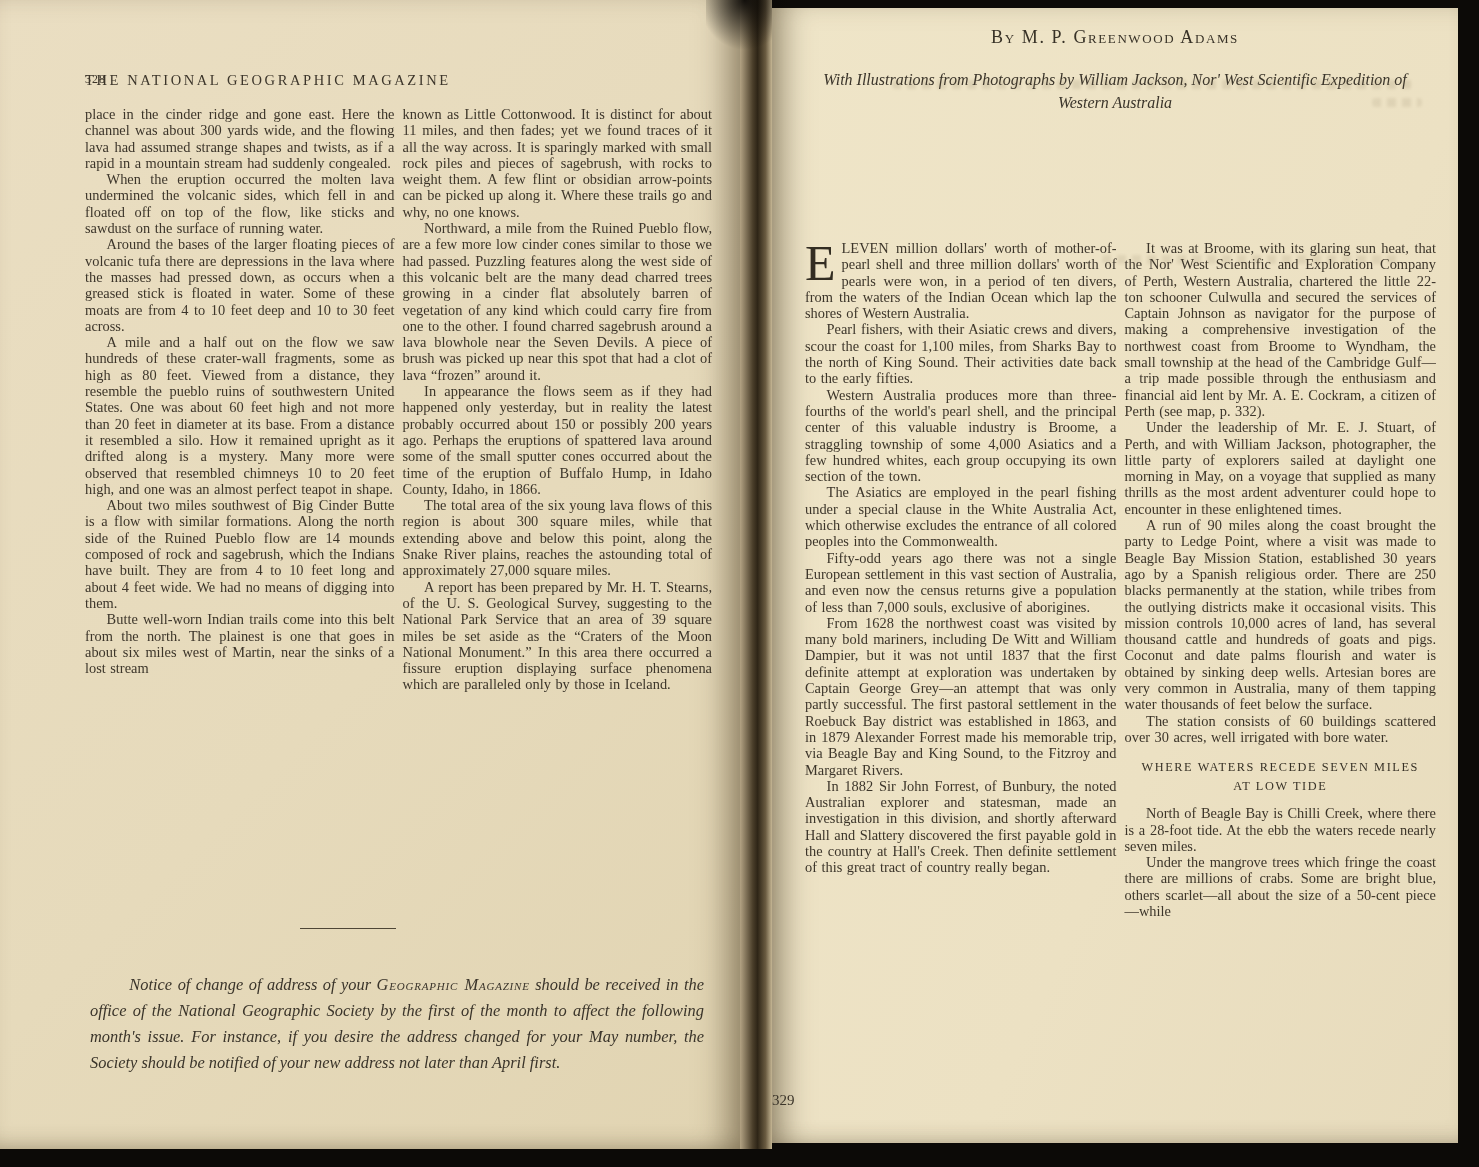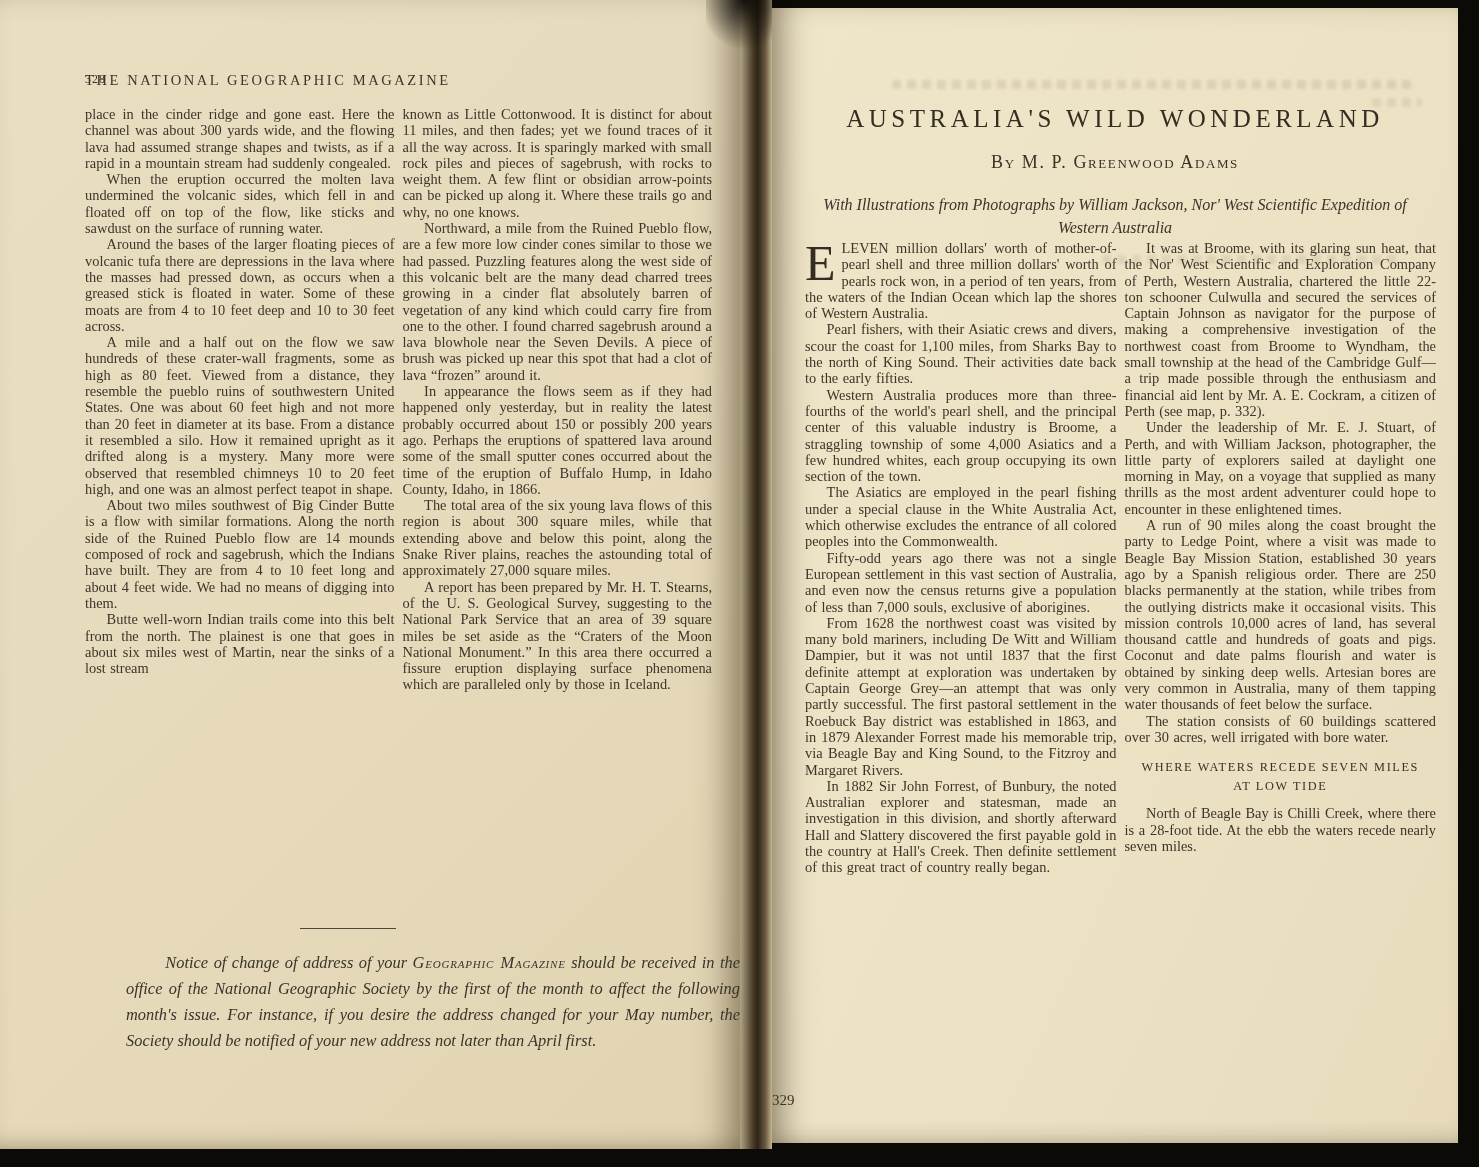--- a/index.html
+++ b/index.html
@@ -55,23 +55,23 @@
 
   .sec-head {
     font-weight: normal; font-size: 12.3px; letter-spacing: 1.6px;
     text-align: center; margin: 13px 6px 9px; line-height: 1.55;
     color: #373126;
   }
 
   
   .notice-rule { position: absolute; top: 928px; left: 300px; width: 96px; border-top: 1.5px solid #4e4636; }
   .notice {
-    position: absolute; top: 950px; left: 90px; width: 614px;
+    position: absolute; top: 972px; left: 90px; width: 614px;
     font-style: italic; font-size: 16.4px; line-height: 1.58;
-    text-align: justify; text-indent: 2.4em; color: #3a342a; margin-left: 36px;
+    text-align: justify; text-indent: 2.4em; color: #3a342a;
   }
   .notice .sc { font-variant: small-caps; letter-spacing: 0.8px; }
 
   
   .title {
     margin: 97px 14px 0; text-align: center;
     font-size: 25px; letter-spacing: 4.5px; font-weight: normal;
     color: #332d22;
   }
   .byline {
@@ -145,46 +145,46 @@
     <div class="notice"><span>Notice of change of address of your </span><span class="sc">Geographic Magazine</span><span> should be received in the office of the National Geographic Society by the first of the month to affect the following month's issue. For instance, if you desire the address changed for your May number, the Society should be notified of your new address not later than April first.</span></div>
   </div>
 
   <div class="gutter"></div>
 
   <div class="page page-right">
     <div class="ghost ghost-1"></div>
     <div class="ghost ghost-2"></div>
     <div class="ghost ghost-3"></div>
 
-    <h1 class="title">AUSTRALIA'S WILD WONDERLAND</h1>
     <div class="byline">By M. P. Greenwood Adams</div>
     <div class="subtitle">With Illustrations from Photographs by William Jackson, Nor' West Scientific Expedition of Western Australia</div>
 
     <div class="cols">
       <div class="col">
-        <p class="para opening"><span class="dropcap">E</span><span>LEVEN million dollars' worth of mother-of-pearl shell and three million dollars' worth of pearls rock won, in a period of ten years, from the waters of the Indian Ocean which lap the shores of Western Australia.</span></p>
+        <p class="para opening"><span class="dropcap">E</span><span>LEVEN million dollars' worth of mother-of-pearl shell and three million dollars' worth of pearls were won, in a period of ten divers, from the waters of the Indian Ocean which lap the shores of Western Australia.</span></p>
         <div class="para-group">
             <p class="para">Pearl fishers, with their Asiatic crews and divers, scour the coast for 1,100 miles, from Sharks Bay to the north of King Sound. Their activities date back to the early fifties.</p>
             <p class="para">Western Australia produces more than three-fourths of the world's pearl shell, and the principal center of this valuable industry is Broome, a straggling township of some 4,000 Asiatics and a few hundred whites, each group occupying its own section of the town.</p>
             <p class="para">The Asiatics are employed in the pearl fishing under a special clause in the White Australia Act, which otherwise excludes the entrance of all colored peoples into the Commonwealth.</p>
             <p class="para">Fifty-odd years ago there was not a single European settlement in this vast section of Australia, and even now the census returns give a population of less than 7,000 souls, exclusive of aborigines.</p>
             <p class="para">From 1628 the northwest coast was visited by many bold mariners, including De Witt and William Dampier, but it was not until 1837 that the first definite attempt at exploration was undertaken by Captain George Grey—an attempt that was only partly successful. The first pastoral settlement in the Roebuck Bay district was established in 1863, and in 1879 Alexander Forrest made his memorable trip, via Beagle Bay and King Sound, to the Fitzroy and Margaret Rivers.</p>
             <p class="para">In 1882 Sir John Forrest, of Bunbury, the noted Australian explorer and statesman, made an investigation in this division, and shortly afterward Hall and Slattery discovered the first payable gold in the country at Hall's Creek. Then definite settlement of this great tract of country really began.</p>
           </div>
       </div>
       <div class="col">
         <div class="para-group">
             <p class="para">It was at Broome, with its glaring sun heat, that the Nor' West Scientific and Exploration Company of Perth, Western Australia, chartered the little 22-ton schooner Culwulla and secured the services of Captain Johnson as navigator for the purpose of making a comprehensive investigation of the northwest coast from Broome to Wyndham, the small township at the head of the Cambridge Gulf—a trip made possible through the enthusiasm and financial aid lent by Mr. A. E. Cockram, a citizen of Perth (see map, p. 332).</p>
             <p class="para">Under the leadership of Mr. E. J. Stuart, of Perth, and with William Jackson, photographer, the little party of explorers sailed at daylight one morning in May, on a voyage that supplied as many thrills as the most ardent adventurer could hope to encounter in these enlightened times.</p>
             <p class="para">A run of 90 miles along the coast brought the party to Ledge Point, where a visit was made to Beagle Bay Mission Station, established 30 years ago by a Spanish religious order. There are 250 blacks permanently at the station, while tribes from the outlying districts make it occasional visits. This mission controls 10,000 acres of land, has several thousand cattle and hundreds of goats and pigs. Coconut and date palms flourish and water is obtained by sinking deep wells. Artesian bores are very common in Australia, many of them tapping water thousands of feet below the surface.</p>
             <p class="para">The station consists of 60 buildings scattered over 30 acres, well irrigated with bore water.</p>
           </div>
         <h3 class="sec-head">WHERE WATERS RECEDE SEVEN MILES AT LOW TIDE</h3>
         <div class="para-group">
             <p class="para">North of Beagle Bay is Chilli Creek, where there is a 28-foot tide. At the ebb the waters recede nearly seven miles.</p>
+            <p class="para">Under the mangrove trees which fringe the coast there are millions of crabs. Some are bright blue, others scarlet—all about the size of a 50-cent piece—while</p>
           </div>
       </div>
     </div>
 
     <div class="folio-bottom">329</div>
   </div>
 
 </div>
 
 </body></html>

